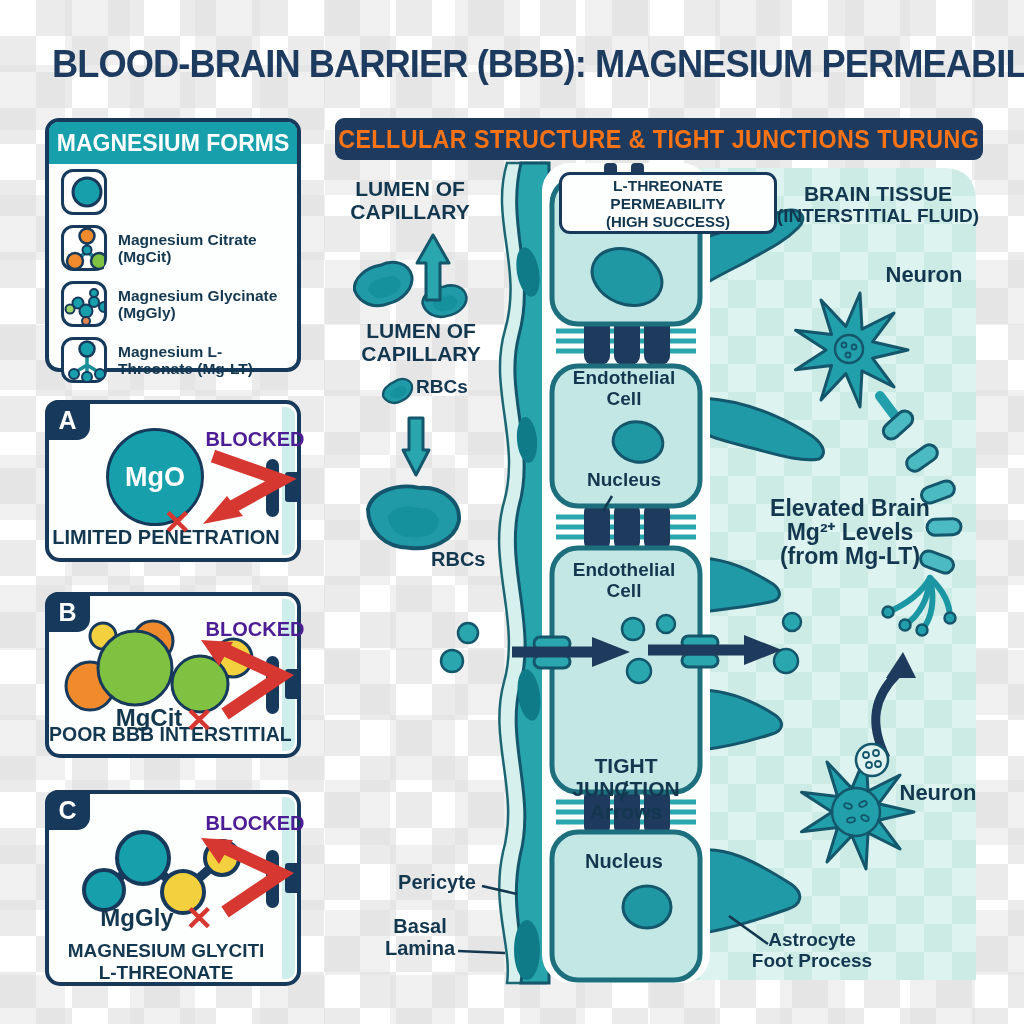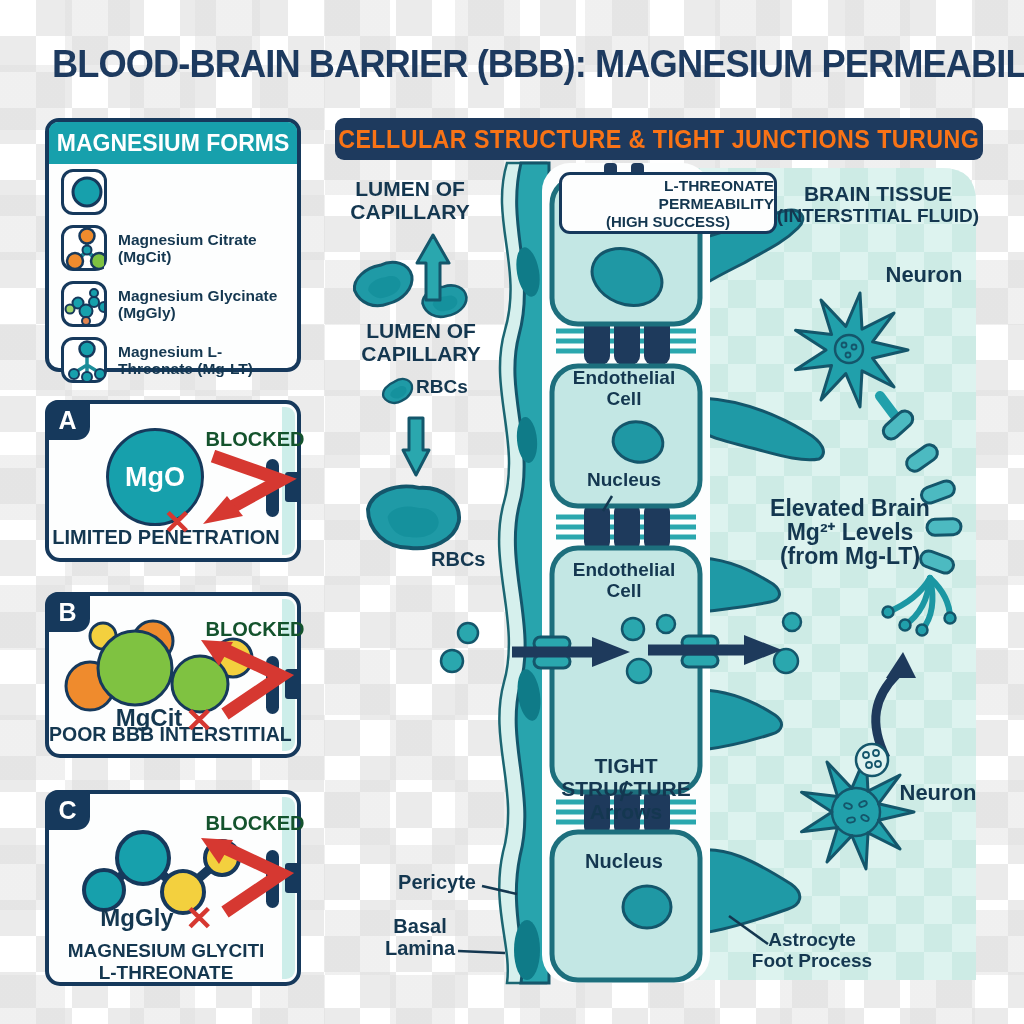--- a/index.html
+++ b/index.html
@@ -30,21 +30,21 @@
   .legend-row{display:flex;align-items:center;gap:11px;padding:3px 8px 3px 12px;height:50px;}
   .licon{width:46px;height:46px;border:3px solid #16395c;border-radius:12px;background:#fff;flex:0 0 auto;
          display:flex;align-items:center;justify-content:center;box-sizing:border-box;}
   .llab{font-size:15.5px;font-weight:700;color:#143750;line-height:1.12;}
   
   .panel{position:absolute;left:45px;width:256px;background:#fdfefe;border:4px solid #16395c;
          border-radius:15px;box-sizing:border-box;z-index:5;}
   .tab{position:absolute;left:-4px;top:-4px;width:45px;height:40px;background:#16395c;color:#fff;
        border-radius:13px 4px 13px 4px;display:flex;align-items:center;justify-content:center;
        font-size:25px;font-weight:700;}
-  .blocked{position:absolute;font-size:20px;font-weight:700;color:#14532d;white-space:nowrap;}
+  .blocked{position:absolute;font-size:20px;font-weight:700;color:#4c1d95;white-space:nowrap;}
   .caption{position:absolute;left:0;right:14px;text-align:center;font-weight:700;color:#143750;white-space:nowrap;}
   .jstrip{position:absolute;right:2px;top:3px;bottom:3px;width:13px;background:#cdeeea;border-radius:0 9px 9px 0;}
   .jpill{position:absolute;right:18px;width:13px;height:58px;background:#16395c;border-radius:7px;}
   .jsq{position:absolute;right:-4px;width:16px;height:30px;background:#16395c;border-radius:3px;}
   .mol-lab{position:absolute;font-size:24px;font-weight:700;color:#143750;text-align:center;white-space:nowrap;}
   svg{display:block;}
 </style>
 </head>
 <body>
 
@@ -343,21 +343,21 @@
     <g stroke="#143750" stroke-width="2.5">
       <path d="M482,886 L517,894"></path>
       <path d="M458,951 L505,953"></path>
       <path d="M768,944 L729,916"></path>
       <path d="M627,781 L621,801"></path>
       <path d="M612,496 L603,511"></path>
     </g>
   </svg>
 
   <div class="abs permbox" style="left:559px;top:172px;width:212px;height:56px;">
-    <div style="font-size:15.5px;text-align:right;">L-THREONATE PERMEABILITY</div>
+    <div style="font-size:15.5px;">L-THREONATE PERMEABILITY</div>
     <div style="font-size:15px;">(HIGH SUCCESS)</div>
   </div>
 
   <div class="lb ctr" style="left:410px;top:178px;font-size:21px;">
     <div>LUMEN OF</div>
       <div>CAPILLARY</div>
   </div>
   <div class="lb ctr" style="left:421px;top:320px;font-size:21px;">
     <div>LUMEN OF</div>
       <div>CAPILLARY</div>
@@ -369,21 +369,21 @@
     <div>Endothelial</div>
       <div>Cell</div>
   </div>
   <div class="lb ctr" style="left:624px;top:470px;font-size:19px;">Nucleus</div>
   <div class="lb ctr" style="left:624px;top:560px;font-size:19px;">
     <div>Endothelial</div>
       <div>Cell</div>
   </div>
   <div class="lb ctr" style="left:626px;top:754px;font-size:21px;line-height:1.1;">
     <div>TIGHT</div>
-    <div>STRUCTURE</div>
+    <div>JUNCTION</div>
     <div>Arrows</div>
   </div>
   <div class="lb ctr" style="left:624px;top:851px;font-size:20px;">Nucleus</div>
 
   <div class="lb ctr" style="left:437px;top:872px;font-size:20px;">Pericyte</div>
   <div class="lb ctr" style="left:420px;top:916px;font-size:20px;">
     <div>Basal</div>
       <div>Lamina</div>
   </div>
 

